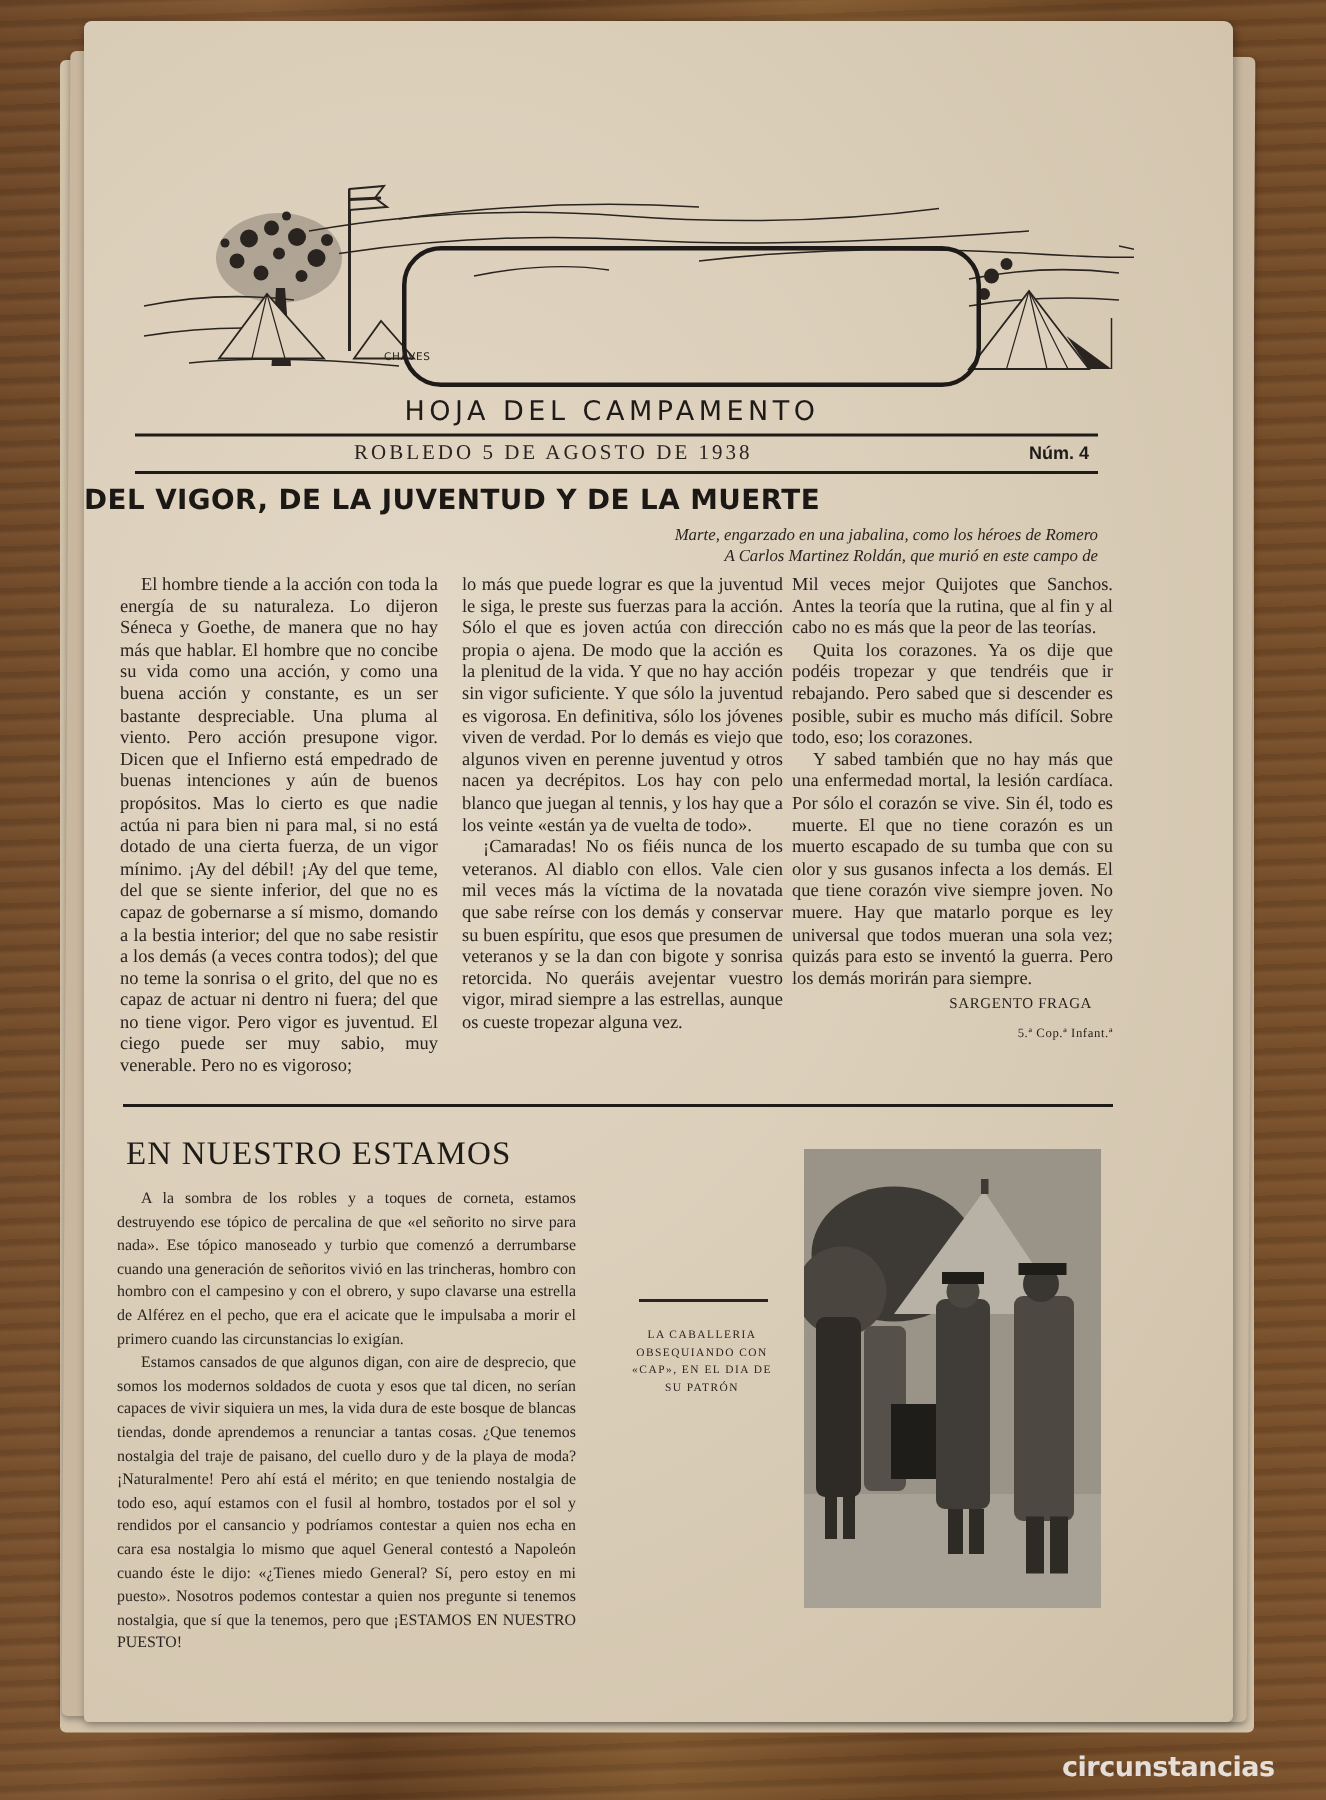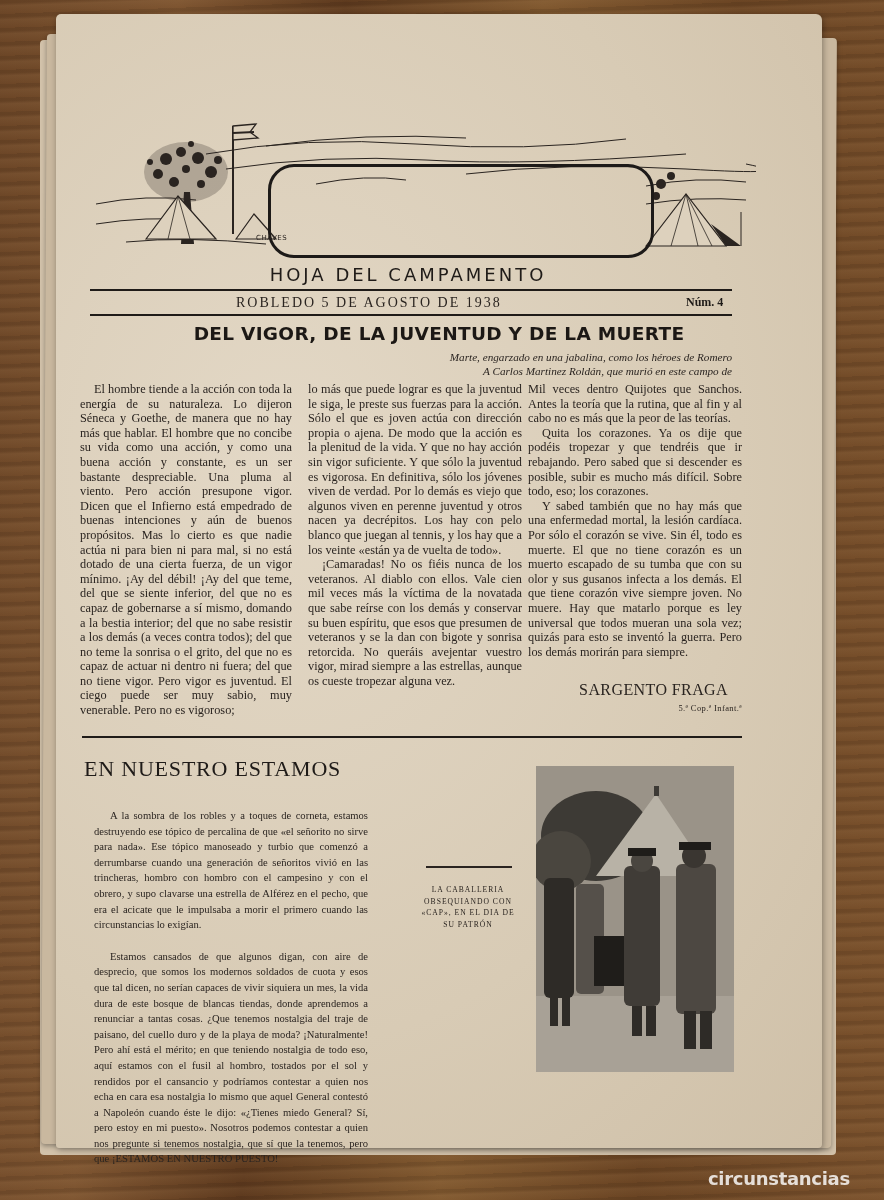--- a/index.html
+++ b/index.html
@@ -43,47 +43,47 @@
   .art { position: absolute; left: 0; top: 0; width: 670px; height: 140px; }
   .signature { position: absolute; left: 146px; top: 120px; font-family: "DejaVu Sans", sans-serif; font-size: 7px; letter-spacing: 0.5px; color: #2a2420; margin-left: 24px; }
   .subtitle {
     position: absolute; left: 0; width: 704px; top: 250px; text-align: center;
     font-family: "DejaVu Sans", sans-serif; font-weight: normal; font-size: 18px; letter-spacing: 3px; color: #1f1b18;
   }
   .rule { position: absolute; background: #1f1b18; height: 2px; }
   .dateline {
     position: absolute; left: 180px; top: 281px; font-size: 14px; letter-spacing: 2px; color: #2a2420;
   }
-  .issue { position: absolute; left: 630px; top: 281px; font-family: Liberation Serif, serif; font-weight: bold; font-size: 12px; color: #1f1b18; }
+  .issue { position: absolute; left: 630px; top: 281px; font-family: Liberation Sans, sans-serif; font-weight: bold; font-size: 12px; color: #1f1b18; }
   .headline {
-    position: absolute; left: 0; width: 766px; top: 309px; text-align: center;
+    position: absolute; left: 0; width: 766px; top: 309px; 
     font-family: "DejaVu Sans", sans-serif; font-weight: bold; font-size: 18.5px; letter-spacing: 0.3px; color: #1c1815;
   }
   .dedication {
     position: absolute; left: 290px; width: 386px; top: 336px; text-align: right;
     font-style: italic; font-size: 11.2px; line-height: 14px; color: #2a2420;
   }
   .col {
     position: absolute; top: 368px; font-size: 12.3px; line-height: 14.6px; text-align: justify; color: #2a2420;
     hyphens: manual;
   }
   .col p { margin: 0; text-indent: 14px; }
   .col p.noindent { text-indent: 0; }
   .col1 { left: 24px; width: 212px; }
   .col2 { left: 252px; width: 214px; }
   .col3 { left: 472px; width: 214px; }
-  .byline { margin-top: 24px; text-align: right; font-size: 16px; letter-spacing: 0.4px; padding-right: 14px; }
+  .byline { margin-top: 4px; text-align: right; font-size: 10px; letter-spacing: 0.4px; padding-right: 14px; }
   .byline-sub { text-align: right; font-size: 8.5px; padding-right: 0; margin-top: 3px; }
   .sec2-title {
     position: absolute; left: 28px; top: 742px; font-size: 22px; letter-spacing: 0.8px; color: #1f1b18;
   }
   .sec2-body {
     position: absolute; left: 22px; width: 306px; top: 778px; font-size: 10.6px; line-height: 15.6px; text-align: justify; color: #2a2420;
   }
-  .sec2-body p { margin: 16px; text-indent: 16px; font-family: Liberation Serif, serif; }
+  .sec2-body p { margin: 0; text-indent: 16px; font-family: Liberation Serif, serif; }
   .caption-rule { position: absolute; left: 370px; top: 852px; width: 86px; height: 2px; background: #2a2420; }
   .caption {
     position: absolute; left: 362px; top: 870px; width: 100px; text-align: center;
     font-size: 7.6px; line-height: 11.5px; letter-spacing: 1px; color: #2a2420;
   }
   .photo {
     position: absolute; left: 480px; top: 752px; width: 198px; height: 306px;
     background: #8b8378; overflow: hidden;
     box-shadow: inset 0 0 0 1px #5a544c;
   }
@@ -168,21 +168,21 @@
   </div>
 
   <div class="col col1">
     <p>El hombre tiende a la acción con toda la energía de su naturaleza. Lo dijeron Séneca y Goethe, de manera que no hay más que hablar. El hombre que no concibe su vida como una acción, y como una buena acción y constante, es un ser bastante despreciable. Una pluma al viento. Pero acción presupone vigor. Dicen que el Infierno está empedrado de buenas intenciones y aún de buenos propósitos. Mas lo cierto es que nadie actúa ni para bien ni para mal, si no está dotado de una cierta fuerza, de un vigor mínimo. ¡Ay del débil! ¡Ay del que teme, del que se siente inferior, del que no es capaz de gobernarse a sí mismo, domando a la bestia interior; del que no sabe resistir a los demás (a veces contra todos); del que no teme la sonrisa o el grito, del que no es capaz de actuar ni dentro ni fuera; del que no tiene vigor. Pero vigor es juventud. El ciego puede ser muy sabio, muy venerable. Pero no es vigoroso;</p>
   </div>
   <div class="col col2">
     <p class="noindent">lo más que puede lograr es que la juventud le siga, le preste sus fuerzas para la acción. Sólo el que es joven actúa con dirección propia o ajena. De modo que la acción es la plenitud de la vida. Y que no hay acción sin vigor suficiente. Y que sólo la juventud es vigorosa. En definitiva, sólo los jóvenes viven de verdad. Por lo demás es viejo que algunos viven en perenne juventud y otros nacen ya decrépitos. Los hay con pelo blanco que juegan al tennis, y los hay que a los veinte «están ya de vuelta de todo».</p>
     <p>¡Camaradas! No os fiéis nunca de los veteranos. Al diablo con ellos. Vale cien mil veces más la víctima de la novatada que sabe reírse con los demás y conservar su buen espíritu, que esos que presumen de veteranos y se la dan con bigote y sonrisa retorcida. No queráis avejentar vuestro vigor, mirad siempre a las estrellas, aunque os cueste tropezar alguna vez.</p>
   </div>
   <div class="col col3">
-    <p class="noindent">Mil veces dentro Quijotes que Sanchos. Antes la teoría que la rutina, que al fin y al cabo no es más que la peor de las teorías.</p>
+    <p class="noindent">Mil veces mejor Quijotes que Sanchos. Antes la teoría que la rutina, que al fin y al cabo no es más que la peor de las teorías.</p>
     <p>Quita los corazones. Ya os dije que podéis tropezar y que tendréis que ir rebajando. Pero sabed que si descender es posible, subir es mucho más difícil. Sobre todo, eso; los corazones.</p>
     <p>Y sabed también que no hay más que una enfermedad mortal, la lesión cardíaca. Por sólo el corazón se vive. Sin él, todo es muerte. El que no tiene corazón es un muerto escapado de su tumba que con su olor y sus gusanos infecta a los demás. El que tiene corazón vive siempre joven. No muere. Hay que matarlo porque es ley universal que todos mueran una sola vez; quizás para esto se inventó la guerra. Pero los demás morirán para siempre.</p>
     <div class="byline">SARGENTO FRAGA</div>
     <div class="byline byline-sub">5.ª Cop.ª Infant.ª</div>
   </div>
 
   <div class="rule" style="left:26px; top:722px; width:660px; height:1.5px;"></div>
 
   <div class="sec2-title">EN NUESTRO ESTAMOS</div>
   <div class="sec2-body">

